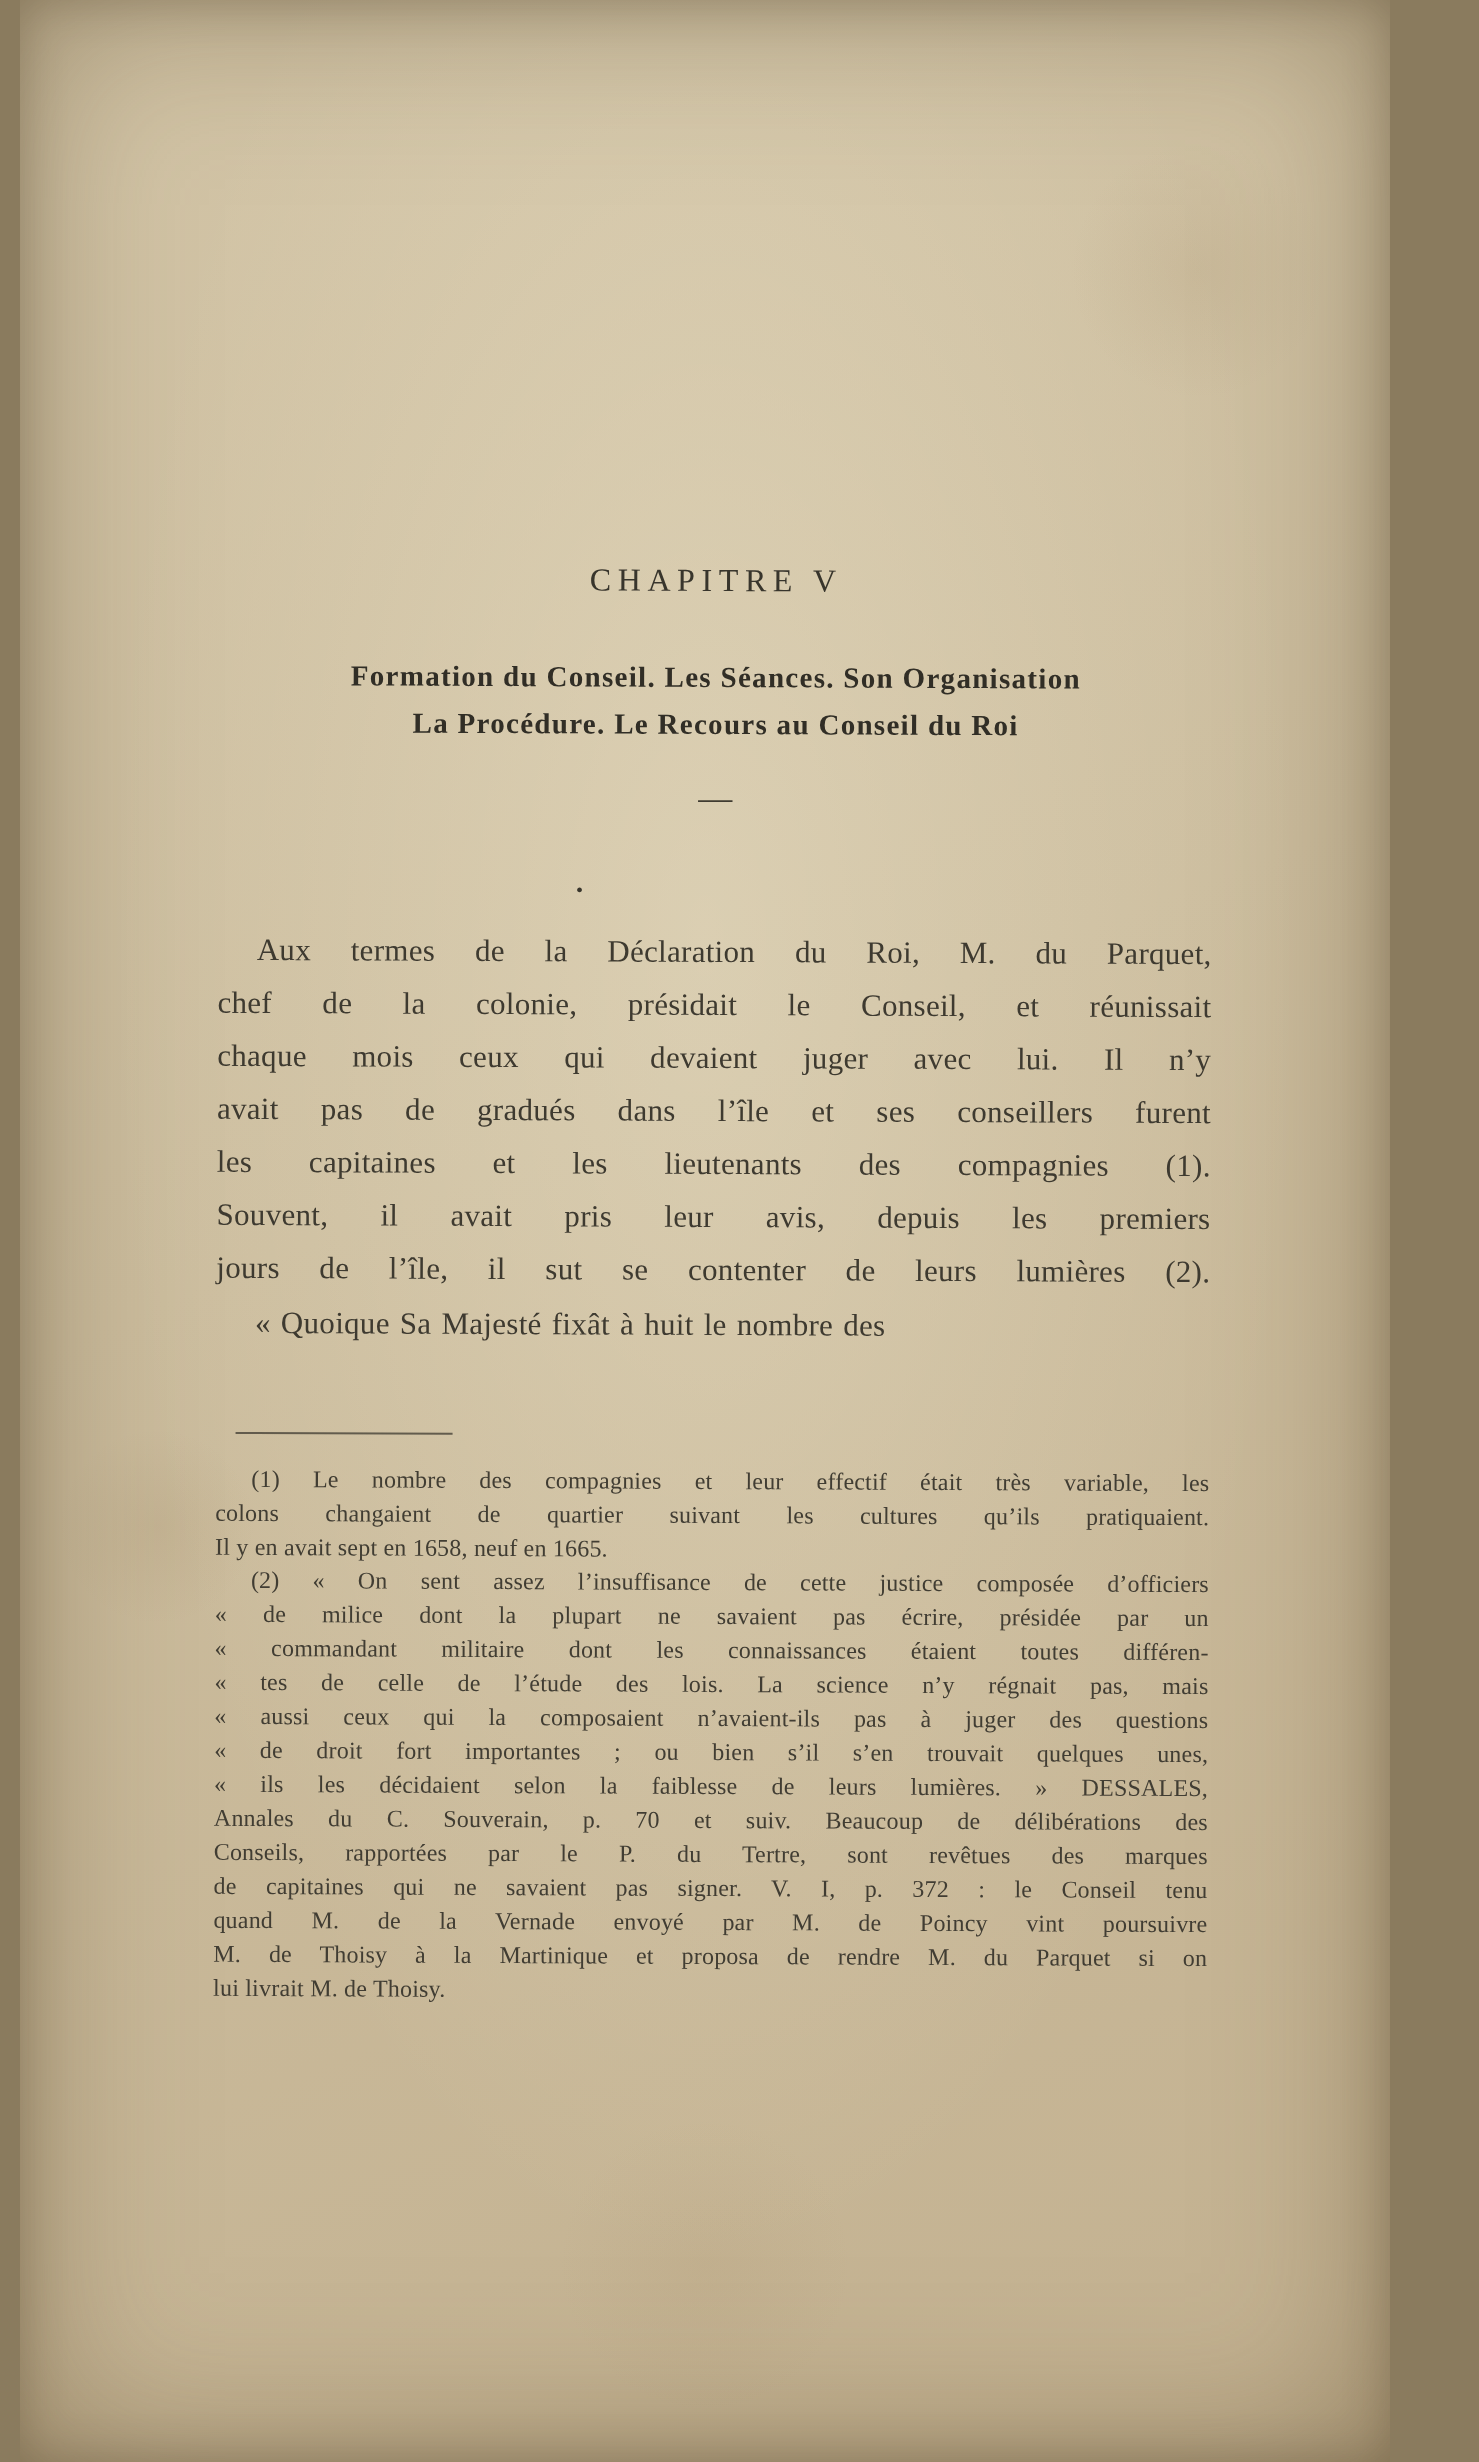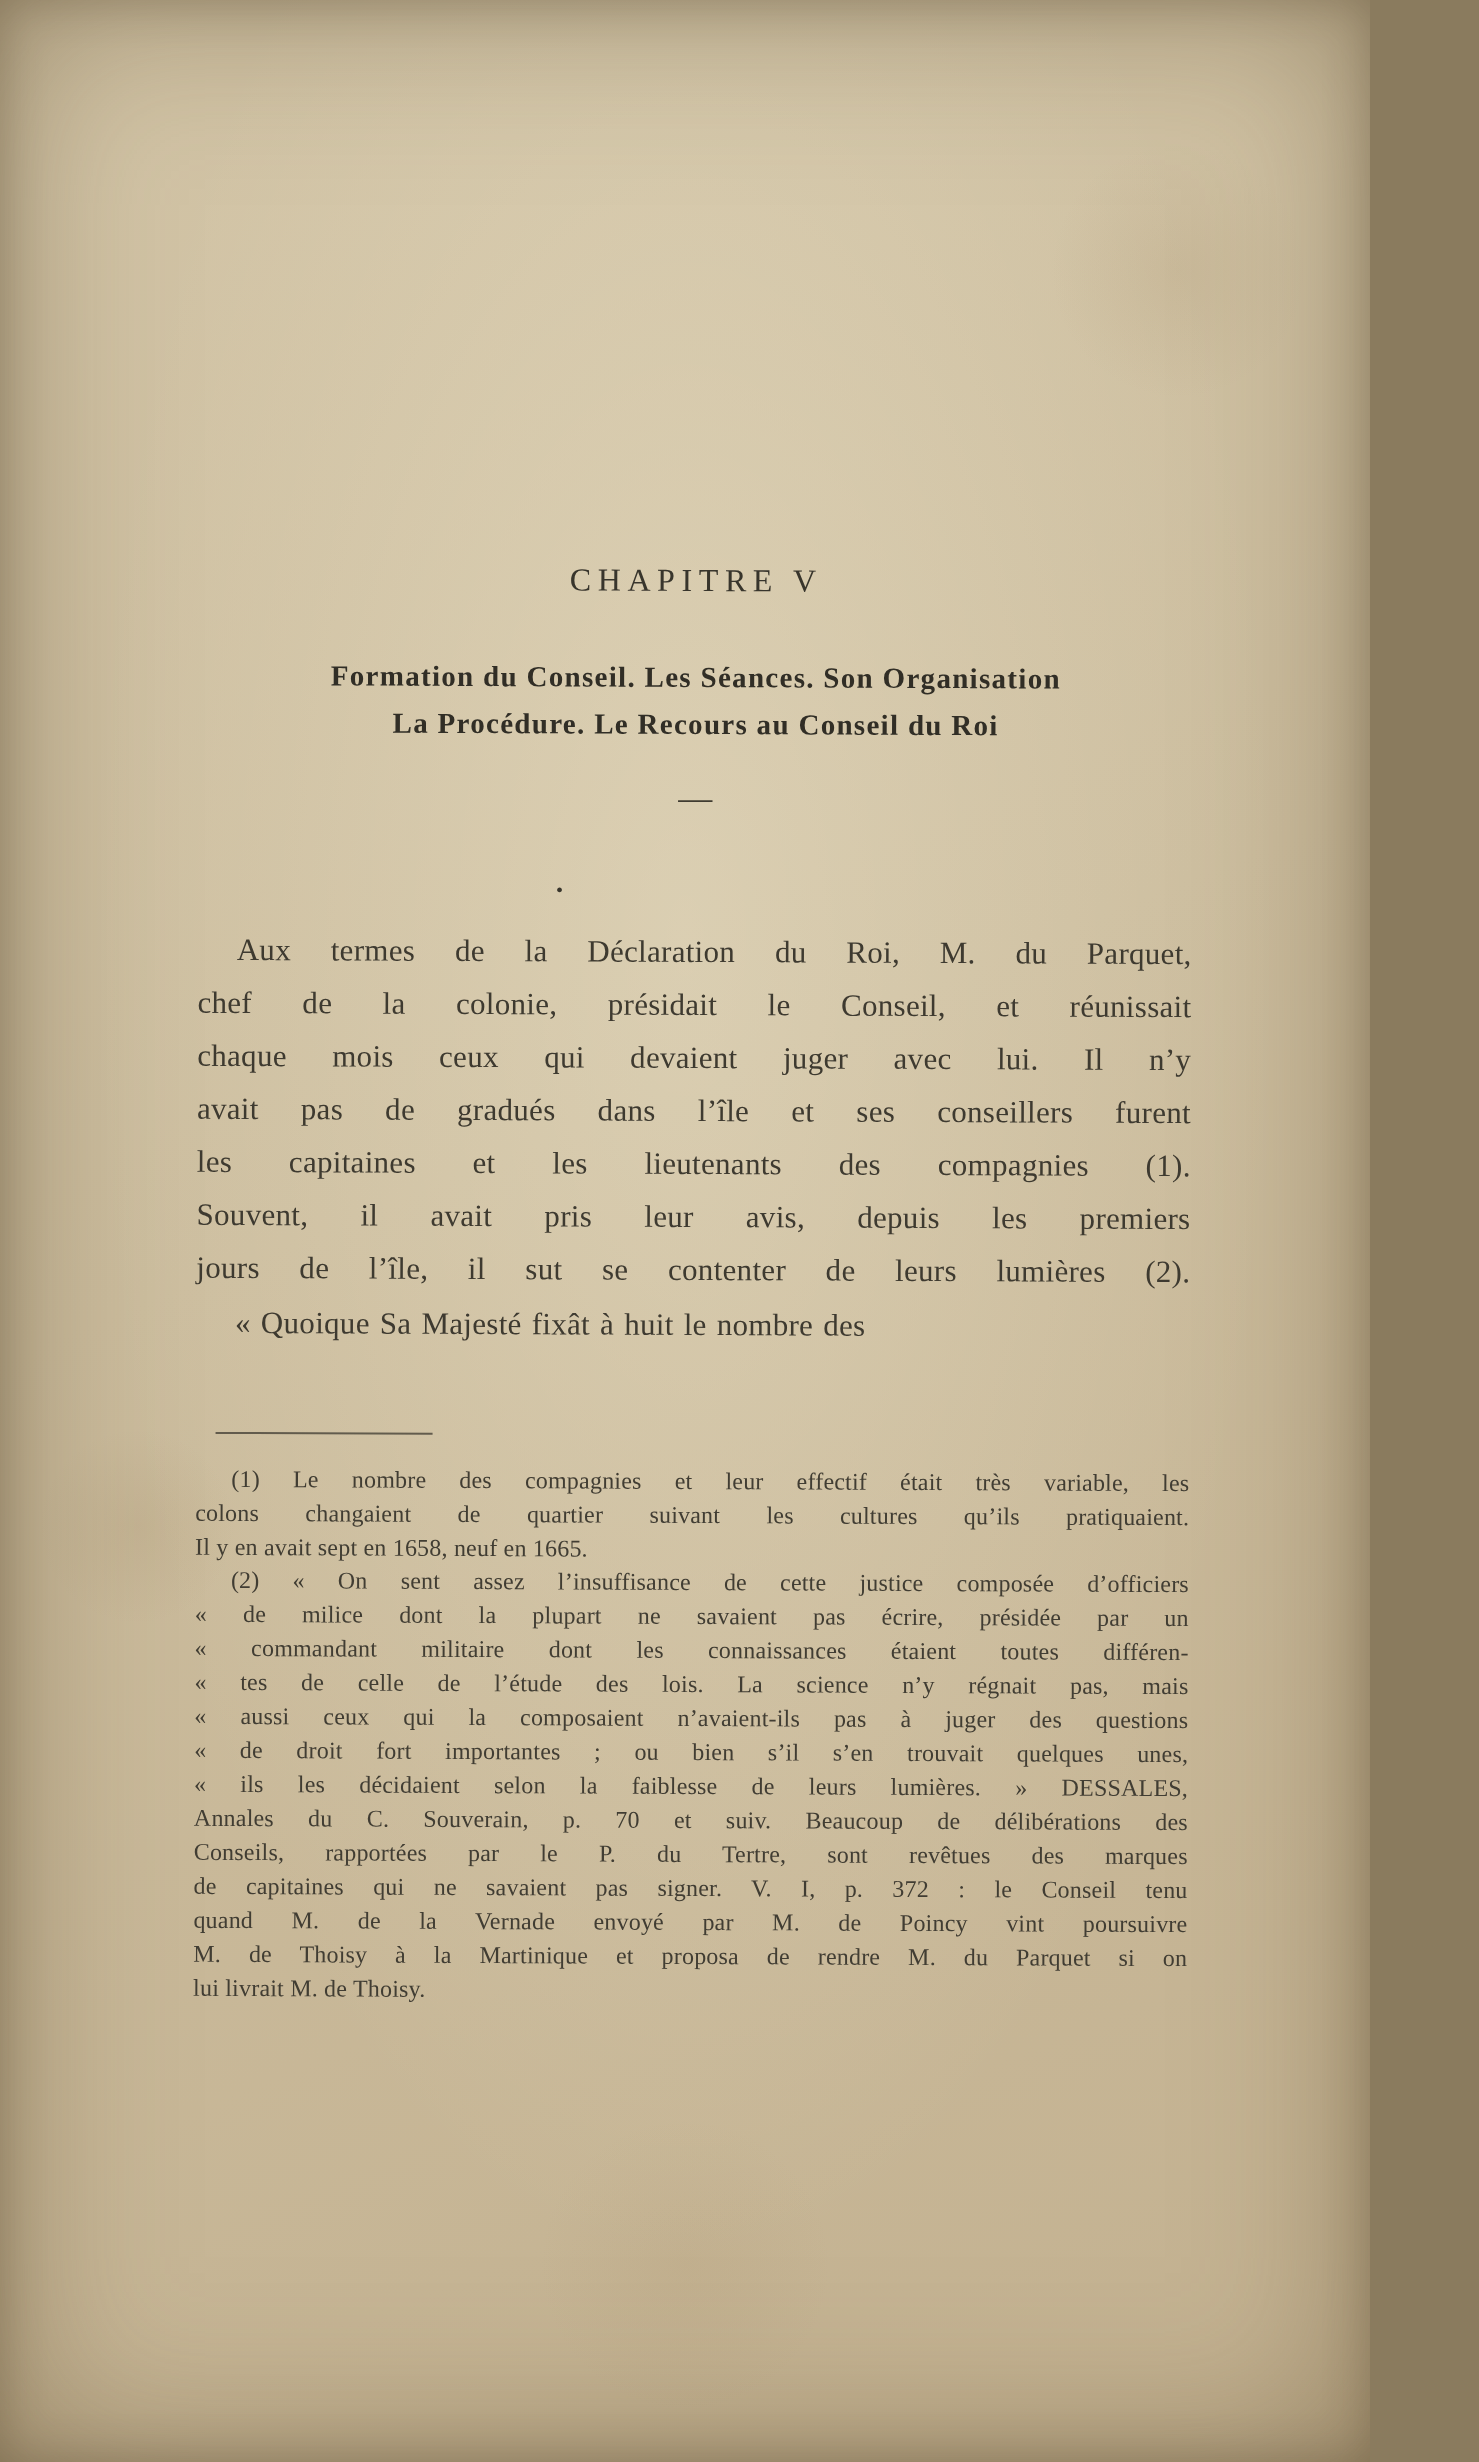--- a/index.html
+++ b/index.html
@@ -15,20 +15,21 @@
     background:
       radial-gradient(circle 171px at 86% 11%, rgba(140,110,70,0.10), transparent 75%),
       radial-gradient(circle 131px at 10% 62%, rgba(140,110,70,0.10), transparent 75%),
       radial-gradient(circle 197px at 50% 92%, rgba(150,120,80,0.08), transparent 75%),
       radial-gradient(ellipse at 50% 38%, rgba(255,250,228,0.28), rgba(255,250,228,0) 62%),
       linear-gradient(158deg, #d3c5a7 0%, #ccbd9e 45%, #c3b190 100%);
     box-shadow:
       inset 0 0 171px rgba(92, 74, 44, 0.50),
       inset 0 0 46px rgba(60, 45, 25, 0.30);
     font-family: "Liberation Serif", "DejaVu Serif", serif;
+    margin-left: 20px;
   }
   .content {
     position: absolute;
     left: 197px;
     top: 0;
     width: 994px;
     height: 100%;
     transform: rotate(0.25deg);
     transform-origin: 50% 45%;
     color: #3f3b31;

